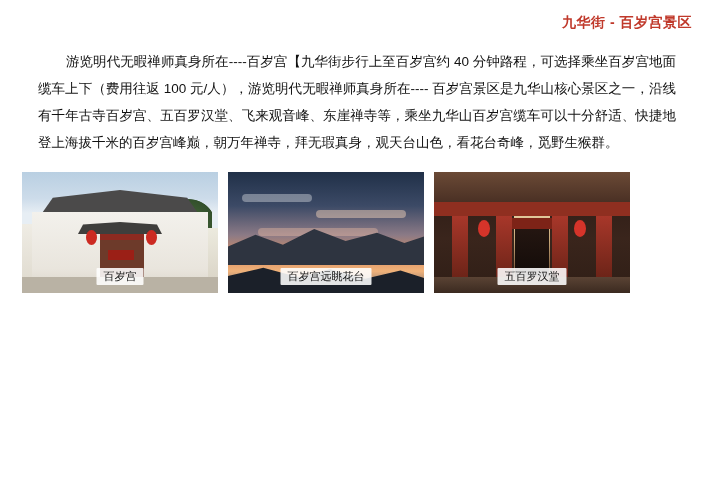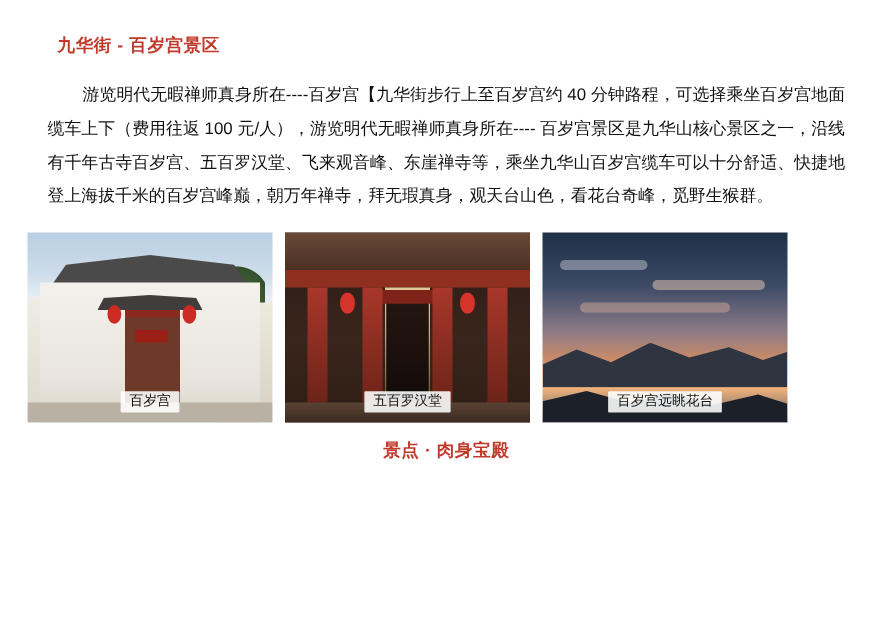--- a/index.html
+++ b/index.html
@@ -22,23 +22,23 @@
   }
   .section-heading {
     color: #c0392b;
     font-weight: bold;
     font-size: 14px;
     text-align: center;
     letter-spacing: 0.5px;
     margin: 6px 0 10px 0;
   }
   .heading-1 {
-    text-align: left;
+    text-align: right;
     padding-left: 24px;
-    margin-top: 16px;
+    margin-top: 2px;
   }
   .heading-2 {
     text-align: center;
     margin-top: 14px;
     margin-bottom: 8px;
   }
   .body-text {
     font-size: 13.5px;
     line-height: 27px;
     color: #111111;
@@ -49,21 +49,21 @@
   }
   .gallery {
     display: flex;
     gap: 10px;
     margin-top: 12px;
     margin-bottom: 4px;
   }
   .photo {
     position: relative;
     width: 196px;
-    height: 152px;
+    height: 121px;
     overflow: hidden;
     flex: 0 0 auto;
   }
   .caption {
     position: absolute;
     left: 50%;
     transform: translateX(-50%);
     bottom: 8px;
     background: rgba(255,255,255,0.88);
     color: #111;
@@ -220,45 +220,44 @@
       <div class="wall3"></div>
       <div class="roof"></div>
       <div class="wall"></div>
       <div class="eave"></div>
       <div class="lantern l1"></div>
       <div class="lantern l2"></div>
       <div class="door"></div>
       <div class="sign"></div>
       <div class="ground"></div>
       <div class="caption">百岁宫</div>
+    </div>
+
+    <div class="photo p3">
+      <div class="cloud c1"></div>
+      <div class="cloud c2"></div>
+      <div class="cloud c3"></div>
+      <div class="ridge1"></div>
+      <div class="ridge2"></div>
+      <div class="caption">百岁宫远眺花台</div>
     </div>
 
     <div class="photo p2">
       <div class="roofbar"></div>
       <div class="beam"></div>
       <div class="center"></div>
       <div class="doorway"></div>
       <div class="plaque"></div>
       <div class="pillar pl1"></div>
       <div class="pillar pl2"></div>
       <div class="pillar pl3"></div>
       <div class="pillar pl4"></div>
       <div class="lamp lp1"></div>
       <div class="lamp lp2"></div>
       <div class="floor"></div>
       <div class="caption">五百罗汉堂</div>
     </div>
 
-    <div class="photo p3">
-      <div class="cloud c1"></div>
-      <div class="cloud c2"></div>
-      <div class="cloud c3"></div>
-      <div class="ridge1"></div>
-      <div class="ridge2"></div>
-      <div class="caption">百岁宫远眺花台</div>
-    </div>
-
   </div>
 
-  <h2 class="section-heading heading-2">景点 · 肉身宝殿</h2>
 
 
 </div>
 
 </body></html>

